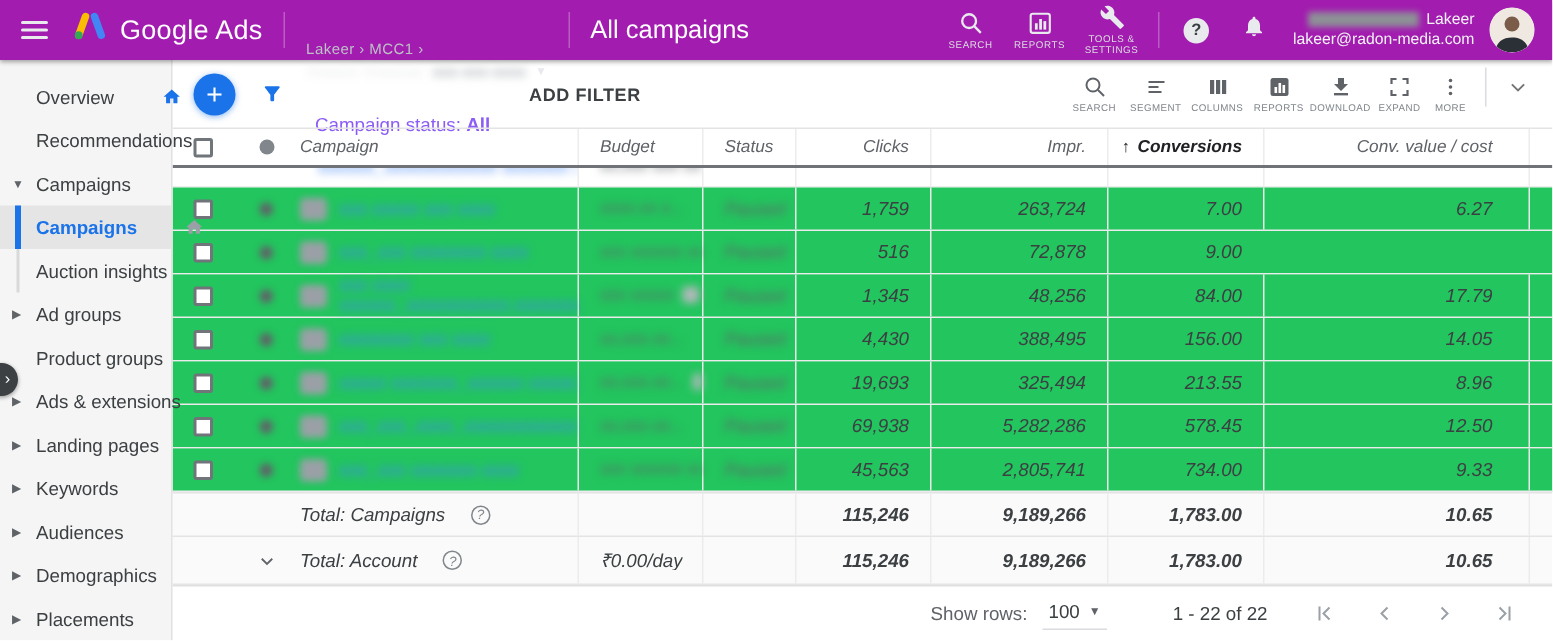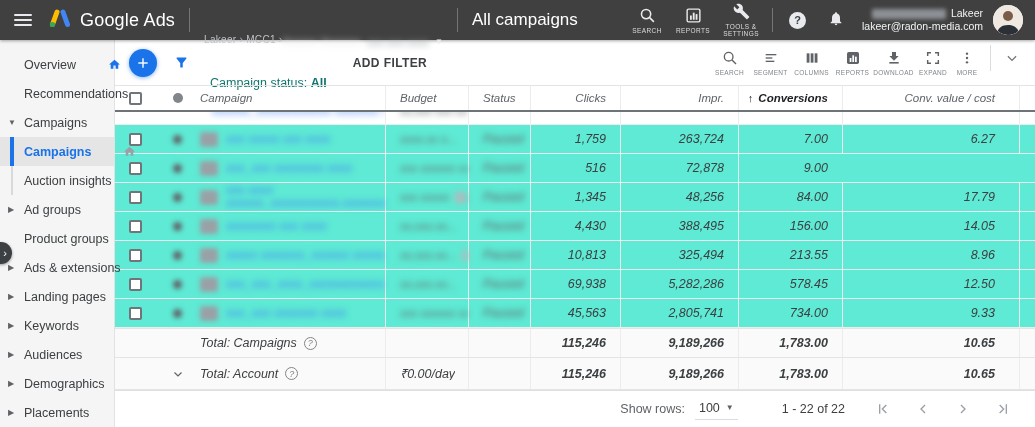--- a/index.html
+++ b/index.html
@@ -2,27 +2,27 @@
 <html><head>
 <meta charset="utf-8">
 <style>
   * { margin:0; padding:0; box-sizing:border-box; }
   html,body { background:#fff; }
   body { font-family:"Liberation Sans", sans-serif; }
   .app { position:relative; width:1035px; height:427px; overflow:hidden; background:#fff; }
 
   
   .topbar { position:relative; z-index:5; display:flex; align-items:center; height:40px;
-            background:#404040; color:#fff; box-shadow:0 1px 3px rgba(0,0,0,.35); padding:0 12px 0 14px; }
+            background:#a21caf; color:#fff; box-shadow:0 1px 3px rgba(0,0,0,.35); padding:0 12px 0 14px; }
   .hamburger { width:18px; display:flex; flex-direction:column; gap:3px; cursor:pointer; margin-right:16px; }
   .hamburger span { display:block; height:2px; background:#e8eaed; border-radius:1px; }
   .brand { display:flex; align-items:center; gap:8px; }
   .brand-name { font-size:18px; color:#fff; letter-spacing:.2px; }
   .vdiv { width:1px; height:24px; background:rgba(255,255,255,.28); margin:0 14px; }
-  .crumb { display:flex; flex-direction:row; justify-content:flex-end; line-height:12px;margin-top:41px; }
+  .crumb { display:flex; flex-direction:column; justify-content:flex-end; line-height:12px;margin-top:41px; }
   .crumb-top { font-size:10px; color:#bdc1c6; letter-spacing:.3px; }
   .crumb-bottom { display:flex; align-items:center; gap:6px; font-size:11px; color:#e8eaed; margin-top:2px; }
   .blur2 { filter:blur(2.5px); }
   .blur3 { filter:blur(3px); }
   .crumb-id { color:#9aa0a6; }
   .caret-down { font-size:8px; color:#e8eaed; }
   .page-title { font-size:17px; color:#fff; white-space:nowrap; }
   .topbar-right { margin-left:auto; display:flex; align-items:center; }
   .tb-icon { display:flex; flex-direction:column; align-items:center; gap:3px; color:#e8eaed;
              width:46px; cursor:pointer; }
@@ -56,21 +56,21 @@
   
   .main { flex:1; display:flex; flex-direction:column; background:#fff; min-width:0; }
 
   
   .toolbar { display:flex; align-items:center; height:45px; padding-left:14px; flex:none; }
   .add-btn { width:28px; height:28px; border-radius:50%; background:#1a73e8; color:#fff;
              display:flex; align-items:center; justify-content:center; box-shadow:0 1px 4px rgba(26,115,232,.5);
              cursor:pointer; flex:none; }
   .add-btn svg { display:block; }
   .filter-funnel { margin-left:17px; cursor:pointer; display:flex; }
-  .filter-chip { margin-left:21px; font-size:12.5px; color:#0f766e; cursor:pointer;margin-top:40px; }
+  .filter-chip { margin-left:21px; font-size:12.5px; color:#8b5cf6; cursor:pointer;margin-top:40px; }
   .filter-chip b { font-weight:bold; }
   .add-filter { margin-left:26px; font-size:12px; font-weight:bold; letter-spacing:.4px; color:#3c4043; cursor:pointer; }
   .toolbar-right { margin-left:auto; display:flex; align-items:center; padding-right:6px; }
   .tool { width:41px; display:flex; flex-direction:column; align-items:center; gap:3px; color:#5f6368; cursor:pointer; }
   .tool .lbl { font-size:6.5px; letter-spacing:.3px; color:#80868b; text-align:center; line-height:7px; }
   .tool svg { display:block; }
   .tb-vdiv { width:1px; height:26px; background:#dadce0; margin:0 8px 10px 8px; }
   .panel-chevron { margin:0 10px 10px 6px; color:#757575; cursor:pointer; display:flex; }
 
   
@@ -83,32 +83,32 @@
   .bR { border-right:1px solid #ececec; }
   .thead { height:27px; border-top:1px solid #e4e4e4; border-bottom:2px solid #6f7377; flex:none; }
   .thead .td { font-size:11.5px; color:#5f6368; }
   .thead .td.sorted { color:#202124; font-weight:bold; }
   .sort-arrow { margin-right:5px; font-size:11px; }
   .checkbox { width:13px; height:13px; border:2px solid #70757a; border-radius:2px; background:#fff; cursor:pointer; }
   .td.c-check { justify-content:center; }
   .td.c-dot { justify-content:center; }
   .legend-dot { width:10px; height:10px; border-radius:50%; background:#80868b; }
   .status-dot { width:9px; height:9px; border-radius:50%; background:#5f6368; }
-  .row { height:29px; border-bottom:1px solid #ececec; background:#5eead4; }
+  .row { height:29px; border-bottom:1px solid #ececec; background:#22c55e; }
   .row-partial { height:13px; border-bottom:1px solid #ececec; overflow:hidden; }
   .row-partial .td { overflow:hidden; align-items:flex-start; }
   .row-partial .clip { display:block; margin-top:-7px; white-space:nowrap; }
   .ctype-icon { width:18px; height:15px; border-radius:3px; background:#9aa0a6; flex:none; margin-right:8px; }
   .cname { font-size:12.5px; color:#4285f4; line-height:13px; white-space:nowrap; overflow:hidden; cursor:pointer; }
   .cname .l2 { display:block; }
   .budget-txt { font-size:11.5px; color:#5f6368; line-height:12px; padding-left:14px; white-space:nowrap; overflow:hidden; }
   .mini-edit { display:inline-block; width:11px; height:11px; background:#b4b8bc; border-radius:2px; margin-left:6px; vertical-align:middle; }
   .status-txt { font-size:12px; color:#5f6368; padding-left:14px; white-space:nowrap; }
   .total-row { background:#fafafa; border-bottom:1px solid #e4e4e4; }
-  .total-row .label-cell { font-size:12.5px; color:#3c4043; padding-left:0; display:flex; align-items:center; gap:7px; }
+  .total-row .label-cell { font-size:12.5px; color:#3c4043; padding-left:0; display:flex; align-items:center; gap:17px; }
   .total-row .td.num { font-weight:bold; }
   .qmark { width:13px; height:13px; border-radius:50%; border:1px solid #80868b; color:#80868b; font-size:9px;
            display:inline-flex; align-items:center; justify-content:center; cursor:pointer; flex:none; }
   .t1 { height:30px; border-top:1px solid #e4e4e4; }
   .t2 { height:32px; }
   .expand-acct { color:#5f6368; display:flex; cursor:pointer; }
 
   
   .tfoot { height:37px; border-top:1px solid #e0e0e0; display:flex; align-items:center; justify-content:flex-end;
            padding-right:24px; flex:none; }
@@ -509,21 +509,21 @@
         <div class="td">
             <span class="ctype-icon blur2"></span>
             <span class="cname blur3">xxxxx xxxxxxx_xxxxxx xxxxxx</span>
           </div>
         <div class="td bL">
             <span class="budget-txt blur3"><span>xx,xxx.xx...</span><span class="mini-edit"></span></span>
           </div>
         <div class="td bL">
             <span class="status-txt blur3">Paused</span>
           </div>
-        <div class="td num bL">10,813</div>
+        <div class="td num bL">19,693</div>
         <div class="td num bL">325,494</div>
         <div class="td num bL">213.55</div>
         <div class="td num bL bR convval">8.96</div>
         <div class="td"></div>
       </div>
 
       <div class="tr row">
         <div class="td c-check">
             <span class="checkbox"></span>
           </div>

